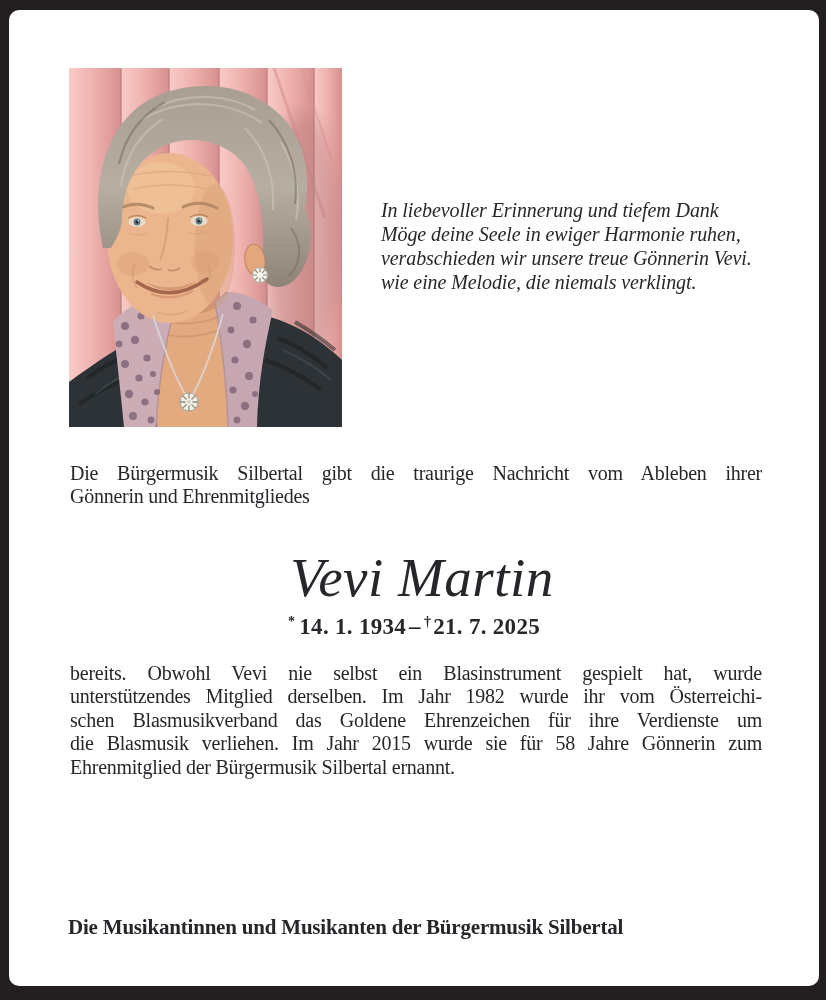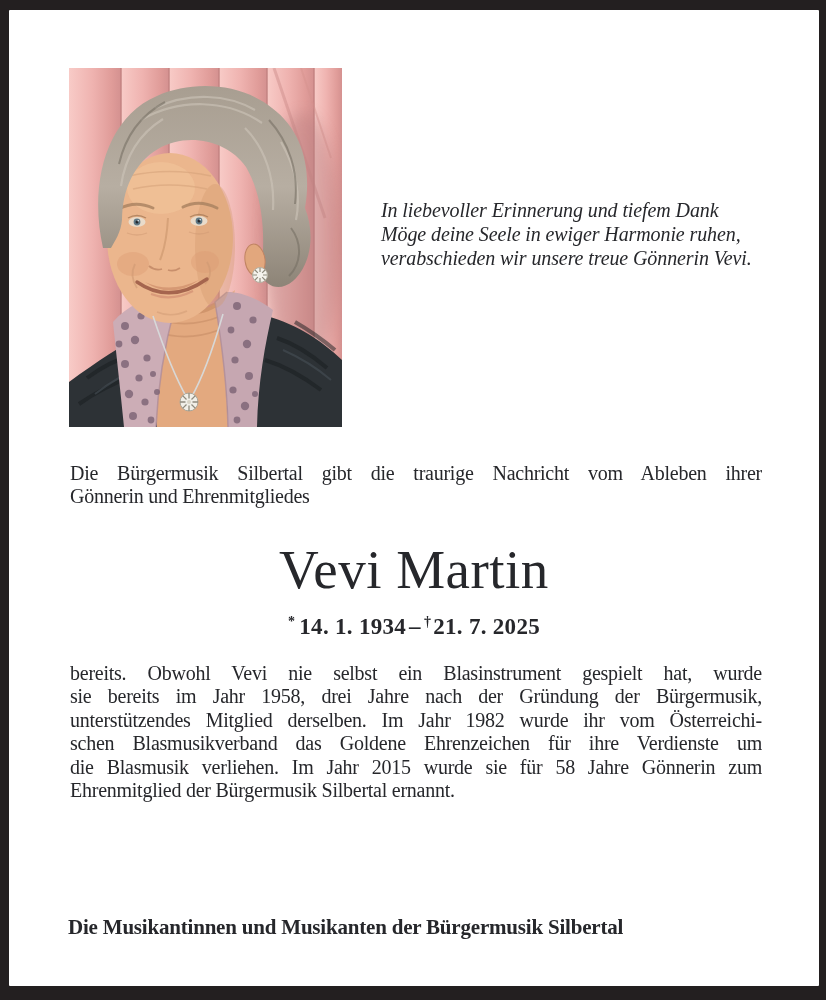--- a/index.html
+++ b/index.html
@@ -7,21 +7,21 @@
     padding: 0;
     width: 826px;
     height: 1000px;
     background: #231f20;
     font-family: "Liberation Serif", "DejaVu Serif", serif;
   }
   .card {
     position: absolute;
     left: 9px; top: 10px; right: 7px; bottom: 14px;
     background: #ffffff;
-    border-radius: 1px;
+    border-radius: 10px;
     overflow: hidden;
     color: #26272b;
   }
   .photo {
     position: absolute;
     left: 60px; top: 58px;
     width: 273px; height: 359px;
     overflow: hidden;
   }
   .photo svg { display: block; }
@@ -48,26 +48,27 @@
   .jline {
     text-align: justify;
     text-align-last: justify;
     -moz-text-align-last: justify;
   }
   .lline { text-align: left; }
   .name {
     position: absolute;
     left: 59px; top: 532px;
     width: 692px;
-    margin: 0;
+    margin: 8px;
     text-align: center;
     font-size: 55px;
     font-weight: normal;
     letter-spacing: 0.5px;
     line-height: 1;
+    font-style: italic;
   }
   .dates {
     position: absolute;
     left: 59px; top: 604px;
     width: 692px;
     text-align: center;
     font-size: 23px;
     font-weight: bold;
     letter-spacing: 0.3px;
   }
@@ -208,36 +209,36 @@
           <circle cx="120" cy="334" r="2" fill="#d8d4c6"></circle>
         </g>
       </g>
     </svg>
   </div>
 
   <div class="quote">
     <div>In liebevoller Erinnerung und tiefem Dank</div>
     <div>Möge deine Seele in ewiger Harmonie ruhen,</div>
     <div>verabschieden wir unsere treue Gönnerin Vevi.</div>
+    <div>wie eine Melodie, die niemals verklingt.</div>
   </div>
 
   <div class="intro body-par">
     <div class="jline">Die Bürgermusik Silbertal gibt die traurige Nachricht vom Ableben ihrer</div>
     <div class="lline">Gönnerin und Ehrenmitgliedes</div>
   </div>
 
   <h1 class="name">Vevi Martin</h1>
 
   <div class="dates">
     <span class="sym sym-b">*</span><span>14. 1. 1934</span><span class="sep">–</span><span class="sym sym-d">†</span><span>21. 7. 2025</span>
   </div>
 
   <div class="par1 body-par">
     <div class="jline">bereits. Obwohl Vevi nie selbst ein Blasinstrument gespielt hat, wurde</div>
-    <div class="jline">sie bereits im Jahr 1958, drei Jahre nach der Gründung der Bürgermusik,</div>
     <div class="jline">unterstützendes Mitglied derselben. Im Jahr 1982 wurde ihr vom Österreichi-</div>
     <div class="jline">schen Blasmusikverband das Goldene Ehrenzeichen für ihre Verdienste um</div>
     <div class="jline">die Blasmusik verliehen. Im Jahr 2015 wurde sie für 58 Jahre Gönnerin zum</div>
     <div class="lline">Ehrenmitglied der Bürgermusik Silbertal ernannt.</div>
   </div>
 
 
   <div class="closing">Die Musikantinnen und Musikanten der Bürgermusik Silbertal</div>
 
 </div>

